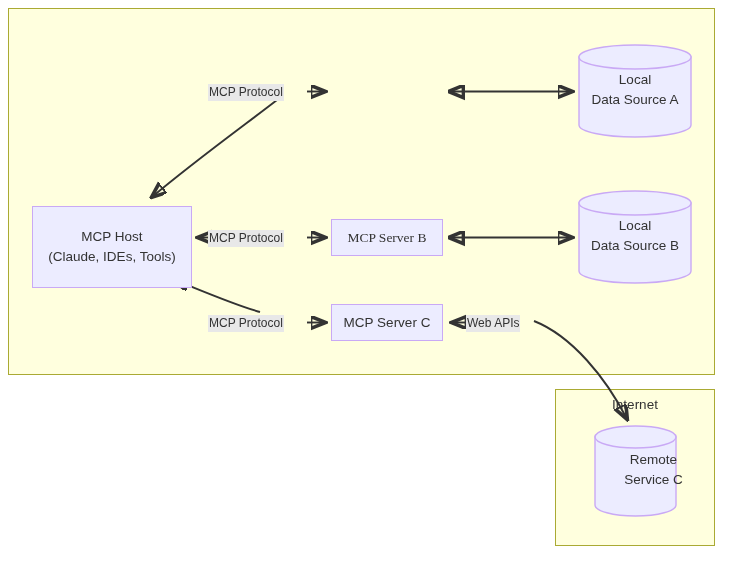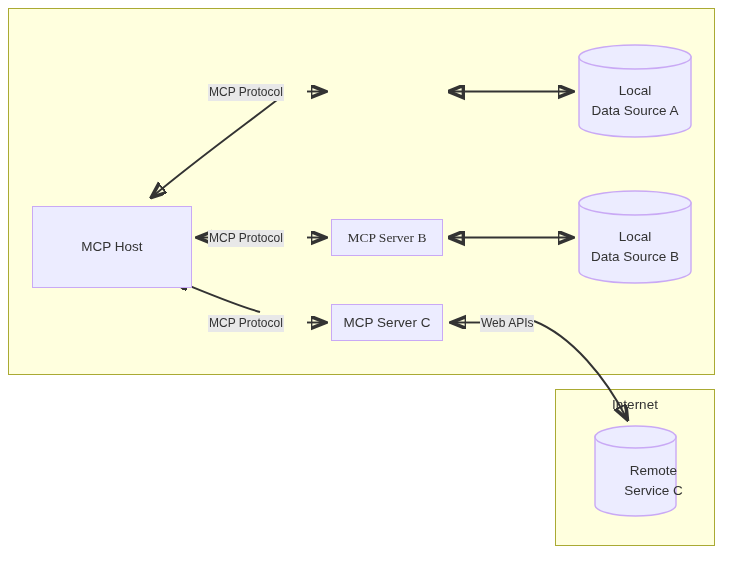--- a/index.html
+++ b/index.html
@@ -64,21 +64,20 @@
     left: 0; top: 0;
     overflow: visible;
   }
   .cyl-text {
     position: absolute;
     left: 0;
     width: 100%;
     display: flex;
     flex-direction: column;
     align-items: center;
-    justify-content: center;
     font-size: 13.5px;
     line-height: 1.45;
     color: #333333;
     white-space: nowrap;
     pointer-events: none;
   }
 
   
   #edge-layer {
     position: absolute;
@@ -161,20 +160,21 @@
       <line x1="484" y1="322.5" x2="452" y2="322.5" marker-end="url(#arrowhead-end)"></line>
     </g>
 
     <g>
       <path d="M534,321 C572,336 606,378 627,419" marker-end="url(#arrowhead-end)"></path>
     </g>
   </svg>
 
   <div class="node-rect" id="node-mcp-host" style="left:32px; top:206px; width:160px; height:82px;">
     <span>MCP Host</span>
+    <span>(Claude, IDEs, Tools)</span>
   </div>
 
 
   <div class="node-rect" id="node-mcp-server-b" style="left:331px; top:219px; width:112px; height:37px;font-family:Liberation Serif, serif;">
     <span>MCP Server B</span>
   </div>
 
   <div class="node-rect" id="node-mcp-server-c" style="left:331px; top:304px; width:112px; height:37px;">
     <span>MCP Server C</span>
   </div>
@@ -211,15 +211,15 @@
       <span>Service C</span>
     </div>
   </div>
 
   <div class="edge-label" style="left:208px; top:84px;">MCP Protocol</div>
 
   <div class="edge-label" style="left:208px; top:230px;">MCP Protocol</div>
 
   <div class="edge-label" style="left:208px; top:315px;">MCP Protocol</div>
 
-  <div class="edge-label" style="left:480px; top:315px;">Web APIs</div>
+  <div class="edge-label" style="left:466px; top:315px;">Web APIs</div>
 
 </div>
 
 </body></html>

